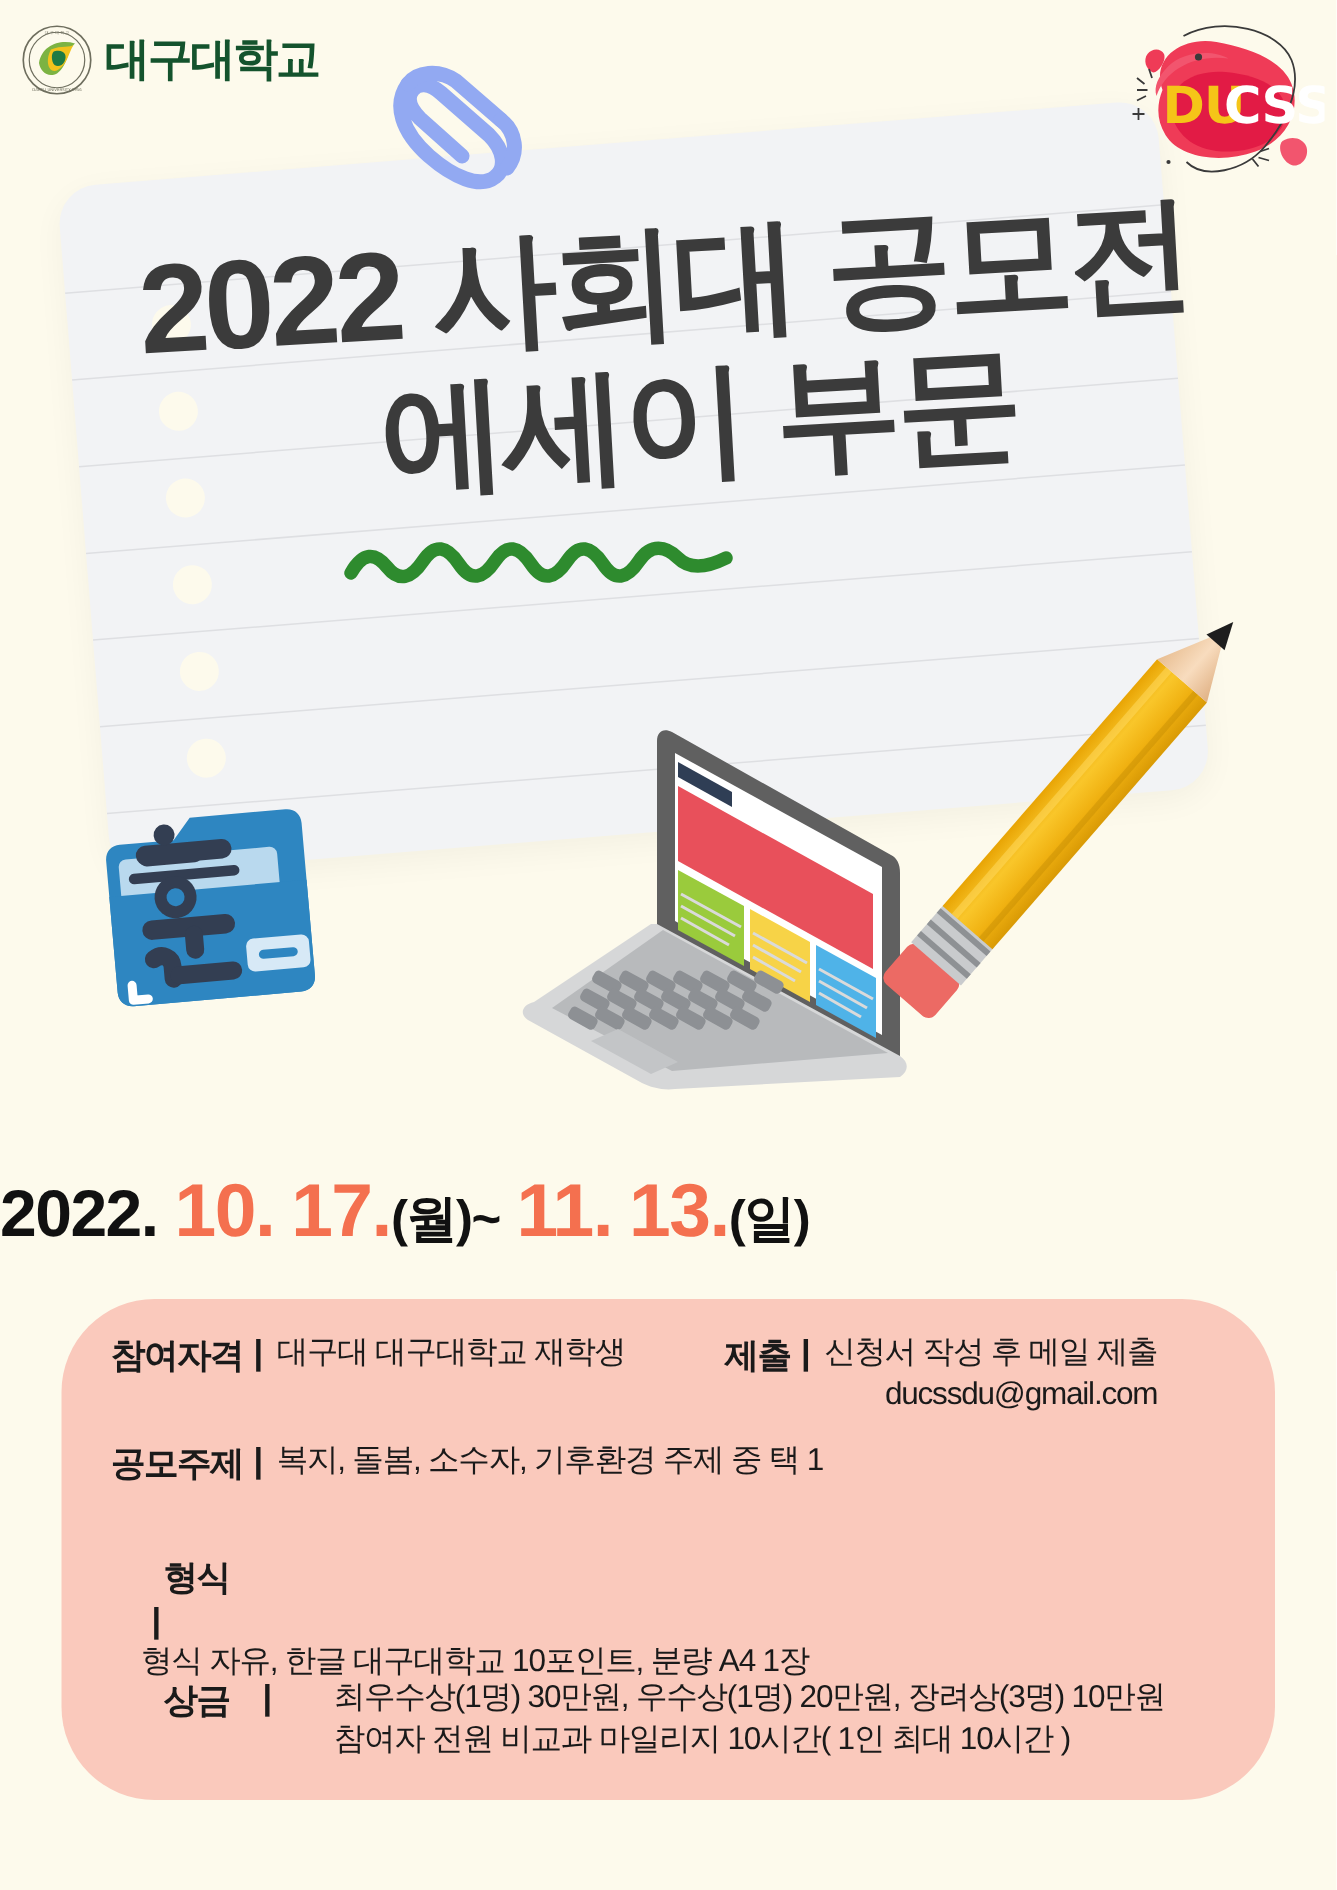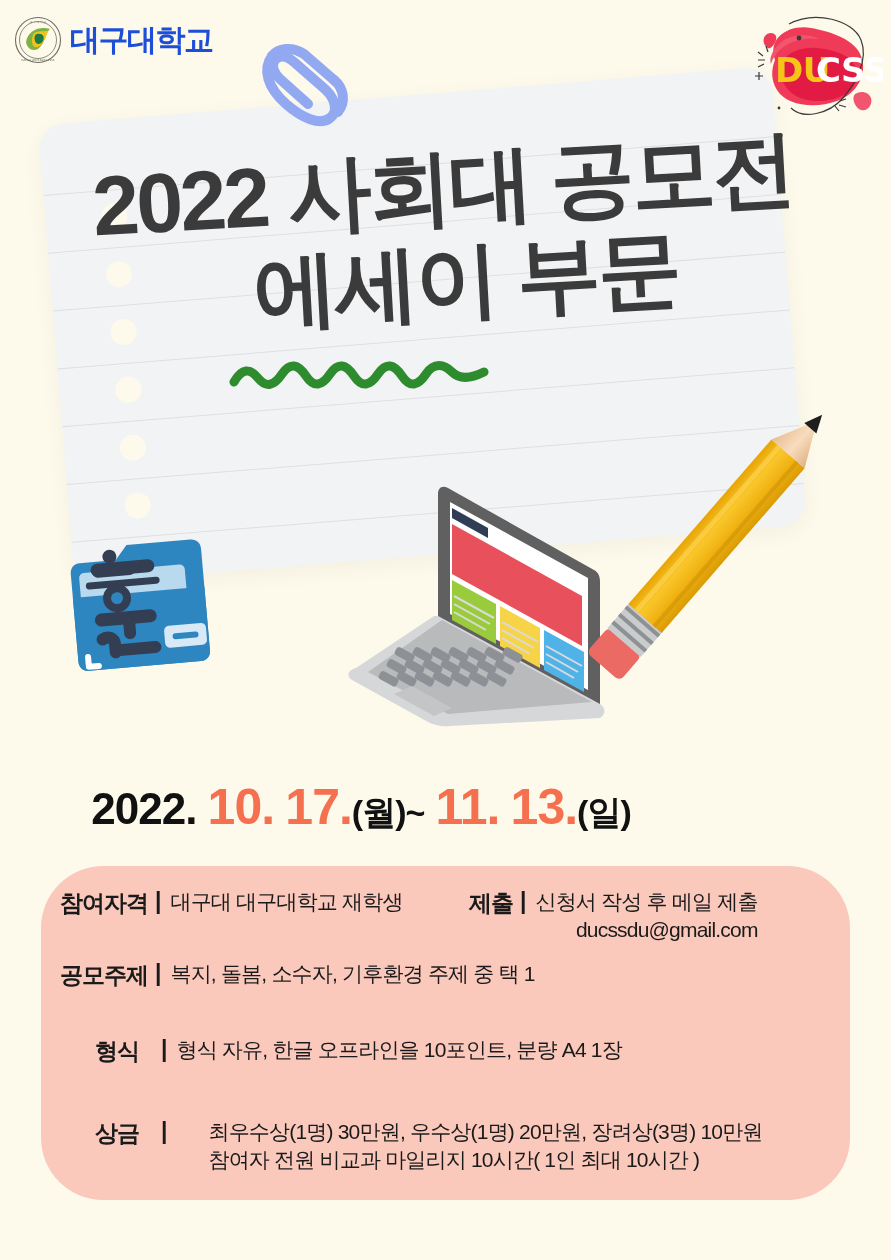--- a/index.html
+++ b/index.html
@@ -52,21 +52,21 @@
     left: 14px;
     top: 16px;
     display: flex;
     align-items: center;
     gap: 8px;
   }
   .uni-seal { width: 48px; height: 48px; display:block; }
   .uni-name {
     font-size: 30px;
     font-weight: 800;
-    color: #1d4ed8;
+    color: #14532d;
     letter-spacing: -1.5px;
     line-height: 1;
   }
 
   
   .ducss {
     position: absolute;
     right: 8px;
     top: 2px;
     width: 146px;
@@ -145,21 +145,20 @@
     width: 320px;
     height: 348px;
   }
 
   
   .date-line {
     position: absolute;
     left: 0;
     top: 778px;
     width: 722px;
-    text-align: center;
     font-family: "Liberation Sans", sans-serif;
     font-size: 44px;
     font-weight: 800;
     color: #111111;
     letter-spacing: -1px;
     white-space: nowrap;
   }
   .date-line .accent { color: #F4704F; font-size: 50px; font-weight: 900; }
   .date-line .small  { font-size: 34px; }
 
@@ -168,21 +167,21 @@
     position: absolute;
     left: 41px;
     top: 866px;
     width: 809px;
     height: 334px;
     background: #FAC9BC;
     border-radius: 62px;
   }
   .info-rows {
     position: absolute;
-    left: 41px;
+    left: 55px;
     top: 866px;
     width: 695px;
     height: 334px;
     padding: 0;
   }
   .row {
     position: absolute;
     display: flex;
     align-items: flex-start;
     color: #1A1A1A;
@@ -203,21 +202,21 @@
     font-size: 21px;
     font-weight: 500;
     letter-spacing: -0.8px;
     line-height: 1.35;
     white-space: nowrap;
   }
 
   #row-qual   { left: 19px;  top: 22px; }
   #row-submit { left: 428px; top: 22px; }
   #row-topic  { left: 19px;  top: 94px; }
-  #row-format { left: 39px;  top: 170px; }
+  #row-format { left: 39px;  top: 170px; flex-direction: column; }
   #row-prize  { left: 39px;  top: 252px; }
 
   .lbl-wide { display:inline-block; }
 
   
   .footnote {
     position: absolute;
     left: 0;
     top: 1218px;
     width: 891px;
@@ -449,21 +448,21 @@
 
     <div class="row" id="row-topic">
       <span class="lbl">공모주제</span>
       <span class="bar">|</span>
       <span class="val">복지, 돌봄, 소수자, 기후환경 주제 중 택 1</span>
     </div>
 
     <div class="row" id="row-format">
       <span class="lbl lbl-wide" style="width:74px; text-align:center;">형식</span>
       <span class="bar">|</span>
-      <span class="val">형식 자유, 한글 오프라인을 10포인트, 분량 A4 1장</span>
+      <span class="val">형식 자유, 한글 대구대학교 10포인트, 분량 A4 1장</span>
     </div>
 
     <div class="row" id="row-prize">
       <span class="lbl lbl-wide" style="width:74px; text-align:center;">상금</span>
       <span class="bar">|</span>
       <span style="display:flex; flex-direction:column; align-items:flex-start;margin-left:32px;">
         <span class="val">최우수상(1명) 30만원, 우수상(1명) 20만원, 장려상(3명) 10만원</span>
         <span class="val">참여자 전원 비교과 마일리지 10시간( 1인 최대 10시간 )</span>
       </span>
     </div>

